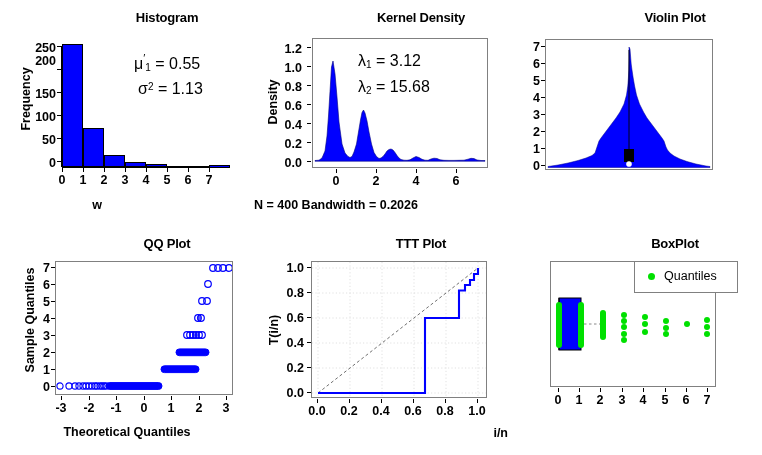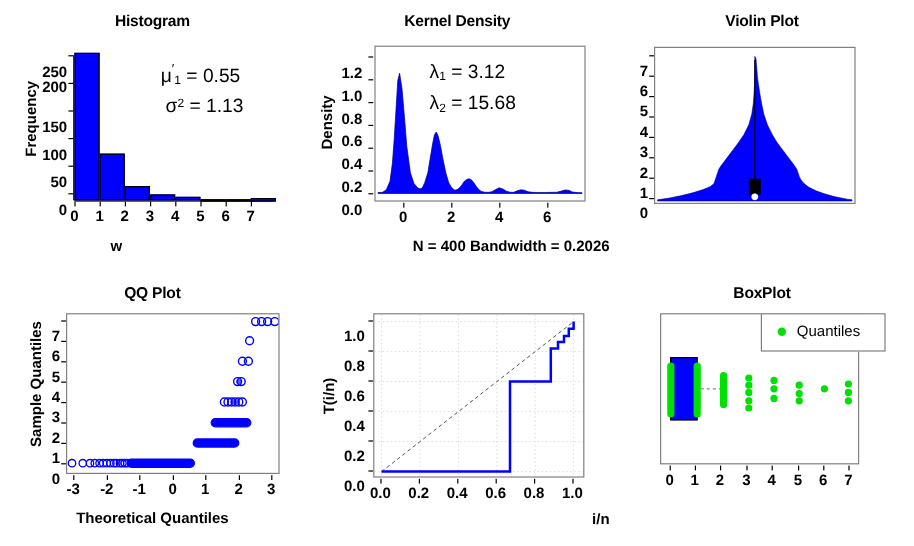--- a/index.html
+++ b/index.html
@@ -1,32 +1,32 @@
 <!DOCTYPE html>
 <html><head>
 <meta charset="utf-8">
 <style>
   html,body{margin:0;padding:0;background:#ffffff;}
   body{width:762px;height:455px;font-family:"Liberation Sans",sans-serif;color:#000;}
   #root{position:relative;width:762px;height:455px;overflow:hidden;}
   .panel{position:absolute;}
-  .ptitle{position:absolute;width:100%;text-align:center;font-size:13px;font-weight:bold;letter-spacing:-0.2px;}
+  .ptitle{position:absolute;width:100%;text-align:center;font-size:13px;font-weight:bold;letter-spacing:-0.2px;padding-left:40px;}
   .frame{position:absolute;border:1px solid #808080;background:#fff;box-sizing:border-box;}
   .axline{position:absolute;background:#000;}
   .tlbl{position:absolute;font-size:12.5px;font-weight:bold;text-align:center;}
-  .ylbl{position:absolute;font-size:12.5px;font-weight:bold;text-align:right;margin-top:12px;}
+  .ylbl{position:absolute;font-size:12.5px;font-weight:bold;text-align:right;}
   .axtitle{position:absolute;font-size:12.5px;font-weight:bold;text-align:center;width:100%;}
   .vtitle{position:absolute;font-size:12.5px;font-weight:bold;transform:rotate(-90deg);transform-origin:50% 50%;white-space:nowrap;}
   .annot{position:absolute;font-size:16px;white-space:nowrap;}
   .annot sub{font-size:10px;vertical-align:-2px;}
   .annot sup{font-size:10px;vertical-align:4px;}
   .bar{position:absolute;background:#0000ff;border:1px solid #000;box-sizing:border-box;}
   .tick{position:absolute;background:#000;width:1px;height:4px;}
   .ticky{position:absolute;background:#000;height:1px;width:4px;}
-  .subcap{position:absolute;font-size:12.5px;font-weight:bold;text-align:right;width:100%;}
+  .subcap{position:absolute;font-size:12.5px;font-weight:bold;text-align:left;width:100%;}
   svg{display:block;}
   .legbox{position:absolute;border:1px solid #808080;background:#fff;box-sizing:border-box;}
   .legtext{position:absolute;font-size:12.5px;}
   .legdot{position:absolute;border-radius:50%;background:#00e000;}
 </style>
 </head>
 <body>
 
 <div id="root">
 
@@ -296,20 +296,21 @@
     <div class="tlbl" style="left:104px;top:173px;width:24px;">-1</div>
     <div class="tlbl" style="left:132px;top:173px;width:24px;">0</div>
     <div class="tlbl" style="left:159px;top:173px;width:24px;">1</div>
     <div class="tlbl" style="left:187px;top:173px;width:24px;">2</div>
     <div class="tlbl" style="left:214px;top:173px;width:24px;">3</div>
 
     <div class="axtitle" style="left:0px;top:197px;">Theoretical Quantiles</div>
   </div>
 
   <div class="panel" style="left:254px;top:228px;width:254px;height:227px;">
+    <div class="ptitle" style="top:8px;left:0;">TTT Plot</div>
 
     <div class="vtitle" style="left:-20px;top:95px;width:80px;text-align:center;">T(i/n)</div>
 
     <div class="ylbl" style="left:10px;top:33px;width:40px;">1.0</div>
     <div class="ylbl" style="left:10px;top:58px;width:40px;">0.8</div>
     <div class="ylbl" style="left:10px;top:83px;width:40px;">0.6</div>
     <div class="ylbl" style="left:10px;top:108px;width:40px;">0.4</div>
     <div class="ylbl" style="left:10px;top:133px;width:40px;">0.2</div>
     <div class="ylbl" style="left:10px;top:158px;width:40px;">0.0</div>
 

